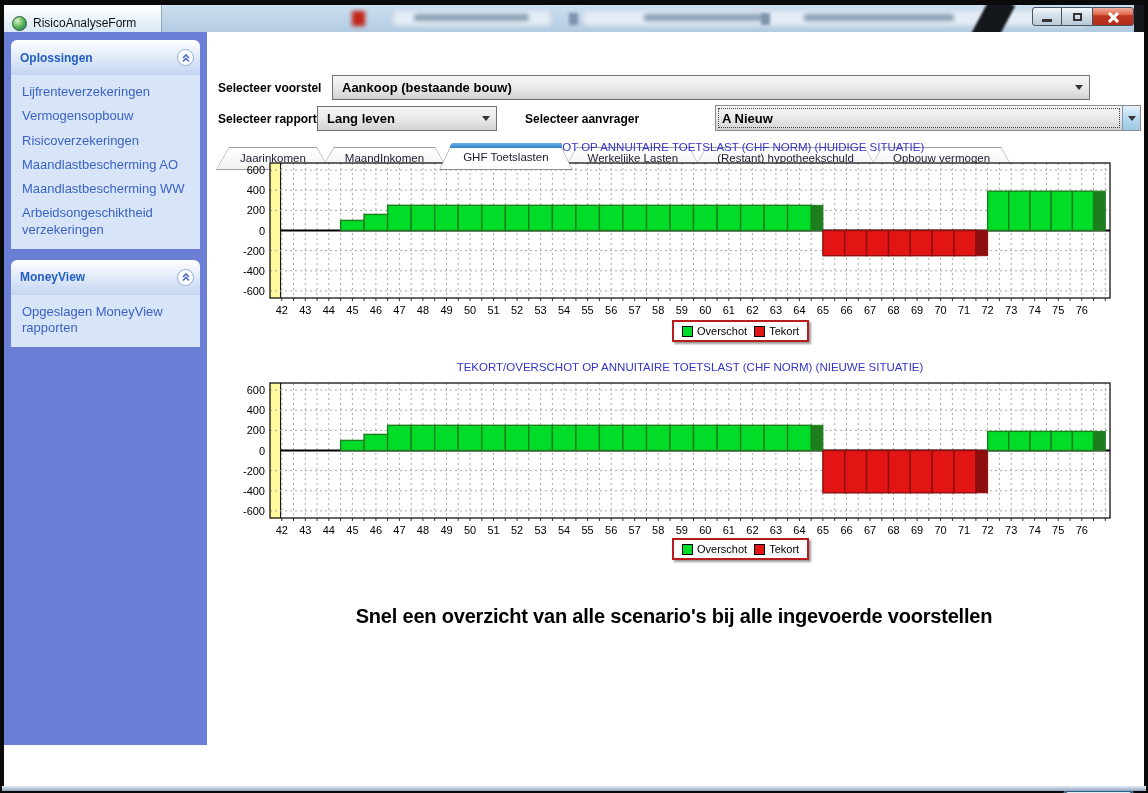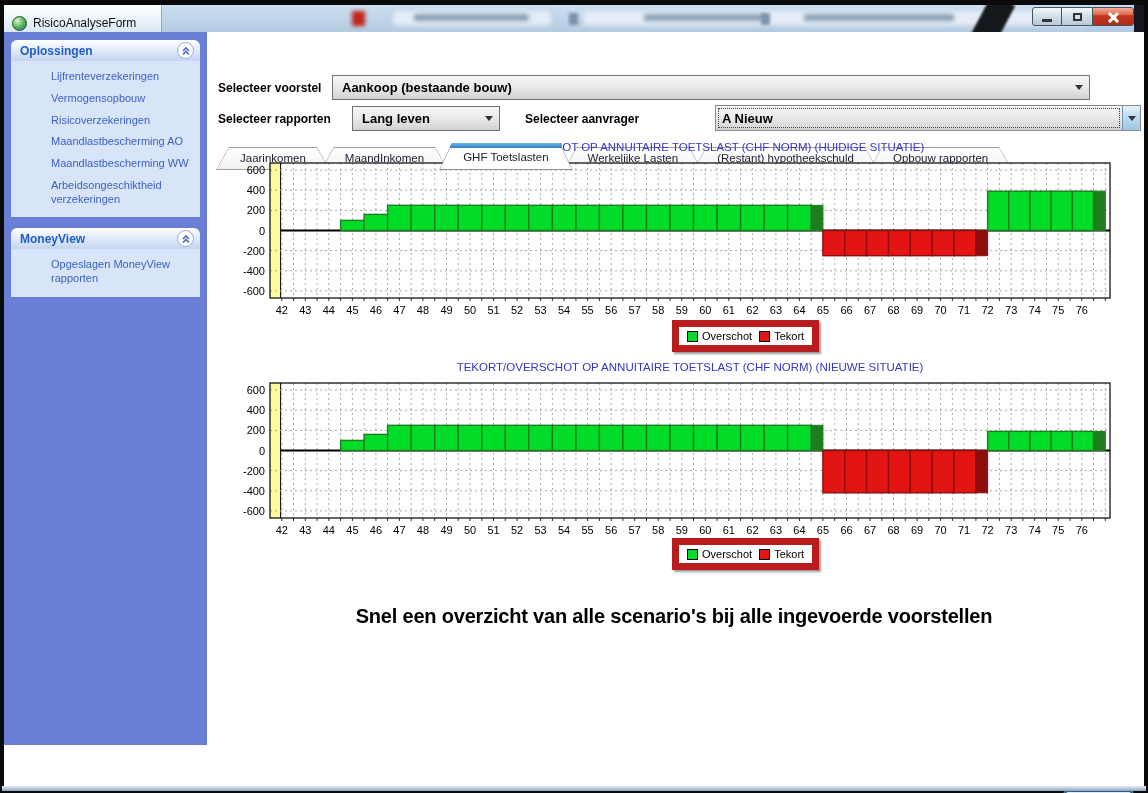--- a/index.html
+++ b/index.html
@@ -39,27 +39,27 @@
   .glyph-x { position:relative; width:12px; height:12px; }
   .glyph-x::before,.glyph-x::after { content:""; position:absolute; left:5px; top:0; width:3px; height:13px; background:#fff; border-radius:1px; }
   .glyph-x::before { transform:rotate(45deg); } .glyph-x::after { transform:rotate(-45deg); }
 
   
   #window-body { position:absolute; left:4px; top:32px; right:4px; bottom:7px; background:#fff; }
 
   
   #sidebar { position:absolute; left:0; top:0; width:203px; height:713px; background:#6a7ed6; padding:8px 7px; }
   .side-panel { margin-bottom:11px; border-radius:6px 6px 0 0; }
-  .side-header { height:21px; background:linear-gradient(#ffffff,#dde8f8 55%,#c4d5f2);
+  .side-header { height:35px; background:linear-gradient(#ffffff,#dde8f8 55%,#c4d5f2);
     border-radius:6px 6px 0 0; display:flex; align-items:center; justify-content:space-between; padding:0 6px 0 9px; cursor:pointer; }
   .side-header b { color:#215dc6; font-size:12px; }
   .chev-circle { width:17px; height:17px; border-radius:50%; background:#fff; border:1px solid #93a9dd;
     display:flex; align-items:center; justify-content:center; cursor:pointer; }
   .side-body { background:#d8e5f8; padding:5px 0 7px; }
-  .side-item { color:#3b62c4; font-size:11px; padding:4px 10px 4px 11px; line-height:1.25; cursor:pointer;margin-left:29px; }
+  .side-item { color:#3b62c4; font-size:13px; padding:4px 10px 4px 11px; line-height:1.25; cursor:pointer; }
 
   
   .flabel { position:absolute; font-size:12px; font-weight:bold; color:#000; }
   .combo { position:absolute; height:25px; border:1px solid #737373; border-radius:0;
     background:linear-gradient(#f6f6f6,#eceaea 45%,#d8d6d6 90%,#cfcdcd);
     display:flex; align-items:center; font-weight:bold; font-size:13px; color:#000; padding:0 6px 0 9px; cursor:pointer; }
   .combo .grow { flex:1; }
   .arr-flat { width:0; height:0; border-left:4px solid transparent; border-right:4px solid transparent; border-top:5px solid #333; }
   #combo-aanvrager { border:1px solid #8a8a8a; padding:0;margin-left:47px; }
   #combo-aanvrager .inner { flex:1; height:100%; display:flex; align-items:center; padding:0 6px;
@@ -77,21 +77,21 @@
   .tab.selected { height:27px; z-index:5; }
   .tab.selected .tab-bg { background:#8a9098; }
   .tab.selected .tab-bg::after { background:#ffffff; }
   .tab.selected .tab-top { position:absolute; left:11px; right:11px; top:0; height:5px; z-index:2;
     background:linear-gradient(#6cb6ea,#2f7fc1); border-radius:4px 4px 0 0; }
   .tab.selected .tab-label { padding-top:8px; }
 
   
   .chart-wrap { position:absolute; left:228px; width:884px; }
   .legend { position:absolute; left:668px; display:flex; align-items:center; gap:7px;
-    background:#fff; border:7px solid #b91c1c; box-shadow:2px 2px 2px #9a9a9a; padding:3px 8px; font-size:11px; color:#000; }
+    background:#fff; border:2px solid #b91c1c; box-shadow:2px 2px 2px #9a9a9a; padding:3px 8px; font-size:11px; color:#000; }
   .legend .sw { width:11px; height:11px; border:1px solid #000; display:inline-block; }
   .legend .item { display:flex; align-items:center; gap:4px; }
 
   #message { position:absolute; left:210px; right:10px; top:573px; text-align:center;
     font-size:20px; font-weight:bold; color:#000; letter-spacing:-0.2px; }
 
   
   #close-btn { position:absolute; left:1061px; top:759px; width:67px; height:25px;
     border:1px solid #2c628b; border-radius:3px; font-size:12px; color:#000;
     background:linear-gradient(#f2f2f2,#ebebeb 48%,#dddddd 52%,#cfcfcf);
@@ -174,21 +174,21 @@
         </div>
       </div>
 
     <div class="flabel" style="left:214px; top:49px;">Selecteer voorstel</div>
     <div class="combo" style="left:328px; top:43px; width:758px;">
       <span class="grow">Aankoop (bestaande bouw)</span>
       <span class="arr-flat"></span>
     </div>
 
     <div class="flabel" style="left:214px; top:80px;">Selecteer rapporten</div>
-    <div class="combo" style="left:348px; top:74px; width:148px;">
+    <div class="combo" style="left:313px; top:74px; width:180px;">
       <span class="grow">Lang leven</span>
       <span class="arr-flat"></span>
     </div>
 
     <div class="flabel" style="left:521px; top:80px;">Selecteer aanvrager</div>
     <div class="combo" id="combo-aanvrager" style="left:664px; top:73px; width:426px; height:26px;">
       <span class="inner">A Nieuw</span>
       <span class="drop-btn">
           <span class="arr-flat"></span>
         </span>
@@ -211,21 +211,21 @@
         <div class="tab">
           <div class="tab-bg"></div>
           <span class="tab-label">Werkelijke Lasten</span>
         </div>
         <div class="tab">
           <div class="tab-bg"></div>
           <span class="tab-label">(Restant) hypotheekschuld</span>
         </div>
         <div class="tab">
           <div class="tab-bg"></div>
-          <span class="tab-label">Opbouw rapporten</span>
+          <span class="tab-label">Opbouw vermogen</span>
         </div>
       </div>
 
     <div class="chart-wrap" id="chart-0" style="top:106px; height:178px;"><svg width="884" height="178" viewBox="0 0 884 178" font-family="Liberation Sans, sans-serif">
           <rect x="38" y="25" width="840" height="135" fill="#FFFFFF"></rect>
           <rect x="38" y="25" width="10.6" height="135" fill="#FFFA9B"></rect>
           <line x1="48.6" y1="25" x2="48.6" y2="160" stroke="#000" stroke-width="1"></line>
           <line x1="49.8" y1="25" x2="49.8" y2="160" stroke="#A9A9A9" stroke-width="1" stroke-dasharray="2,3"></line>
           <line x1="61.5" y1="25" x2="61.5" y2="160" stroke="#A9A9A9" stroke-width="1" stroke-dasharray="2,3"></line>
           <line x1="73.3" y1="25" x2="73.3" y2="160" stroke="#A9A9A9" stroke-width="1" stroke-dasharray="2,3"></line>

